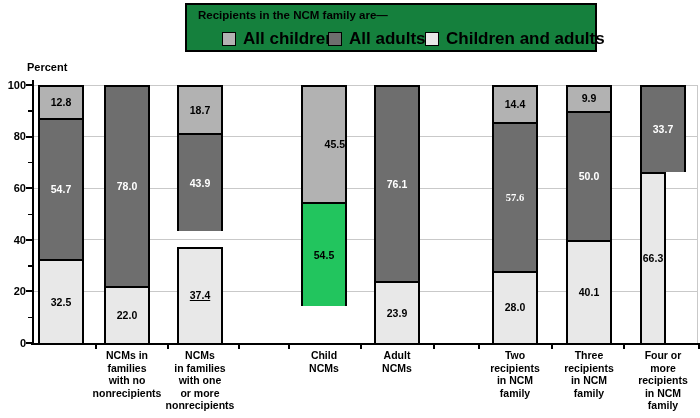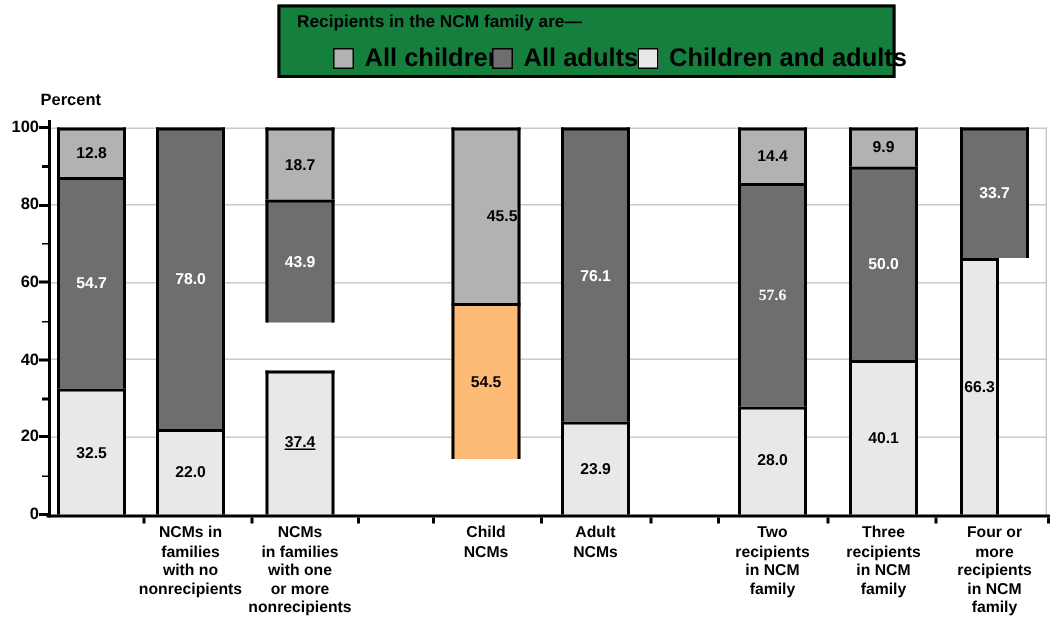--- a/index.html
+++ b/index.html
@@ -71,27 +71,27 @@
     </div>
     <div class="bar-seg" style="left: 104px; top: 286.24px; width: 46px; height: 56.76px; background: rgb(232, 232, 232);">
       <span class="seg-label" style="color: rgb(0, 0, 0);">22.0</span>
     </div>
     <div class="bar-seg" style="left: 104px; top: 85px; width: 46px; height: 201.24px; background: rgb(110, 110, 110);">
       <span class="seg-label" style="color: rgb(255, 255, 255);">78.0</span>
     </div>
     <div class="bar-seg" style="left: 177px; top: 246.508px; width: 46px; height: 96.492px; background: rgb(232, 232, 232);">
       <span class="seg-label" style="color: rgb(0, 0, 0); text-decoration: underline;">37.4</span>
     </div>
-    <div class="bar-seg" style="left: 177px; top: 133.246px; width: 46px; height: 82px; background: rgb(110, 110, 110);">
+    <div class="bar-seg" style="left: 177px; top: 133.246px; width: 46px; height: 98px; background: rgb(110, 110, 110);">
       <span class="seg-label" style="color: rgb(255, 255, 255);">43.9</span>
     </div>
     <div class="bar-seg" style="left: 177px; top: 85px; width: 46px; height: 48.246px; background: rgb(178, 178, 178);">
       <span class="seg-label" style="color: rgb(0, 0, 0);">18.7</span>
     </div>
-    <div class="bar-seg" style="left: 301px; top: 202.39px; width: 46px; height: 104px; background: #fdba74;">
+    <div class="bar-seg" style="left: 301px; top: 202.39px; width: 46px; height: 104px; background: #22c55e;">
       <span class="seg-label" style="color: rgb(0, 0, 0);">54.5</span>
     </div>
     <div class="bar-seg" style="left: 301px; top: 85px; width: 46px; height: 117.39px; background: rgb(178, 178, 178); justify-content: flex-end;">
       <span class="seg-label" style="color: rgb(0, 0, 0);">45.5</span>
     </div>
     <div class="bar-seg" style="left: 374px; top: 281.338px; width: 46px; height: 61.662px; background: rgb(232, 232, 232);">
       <span class="seg-label" style="color: rgb(0, 0, 0);">23.9</span>
     </div>
     <div class="bar-seg" style="left: 374px; top: 85px; width: 46px; height: 196.338px; background: rgb(110, 110, 110);">
       <span class="seg-label" style="color: rgb(255, 255, 255);">76.1</span>

